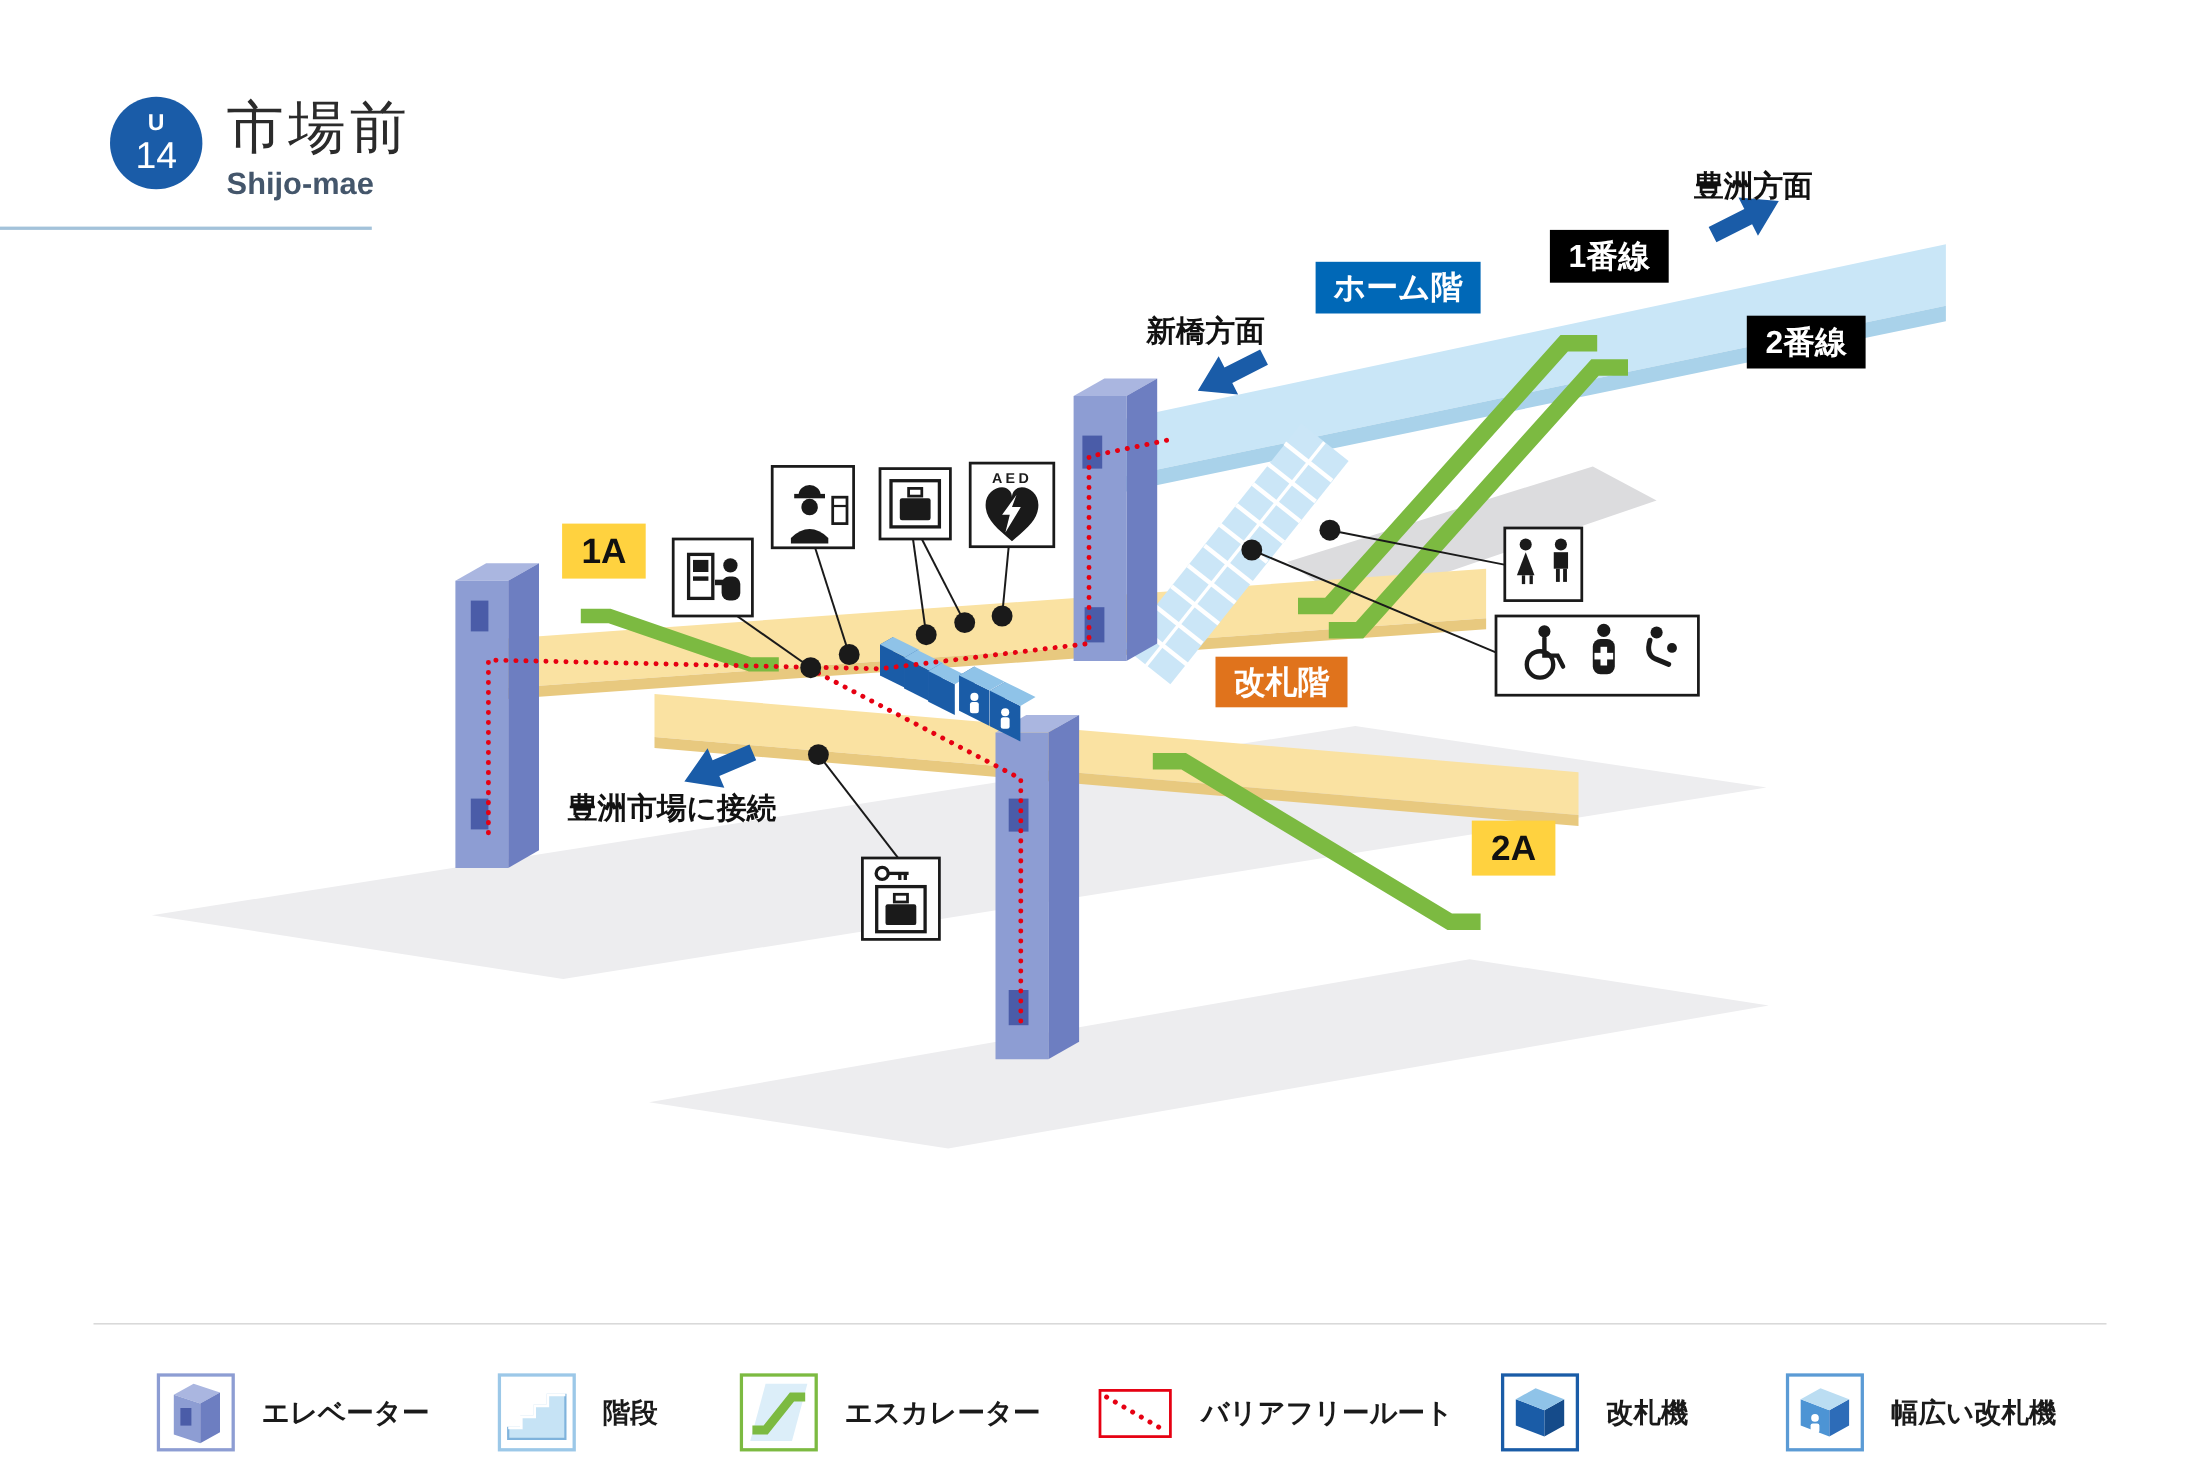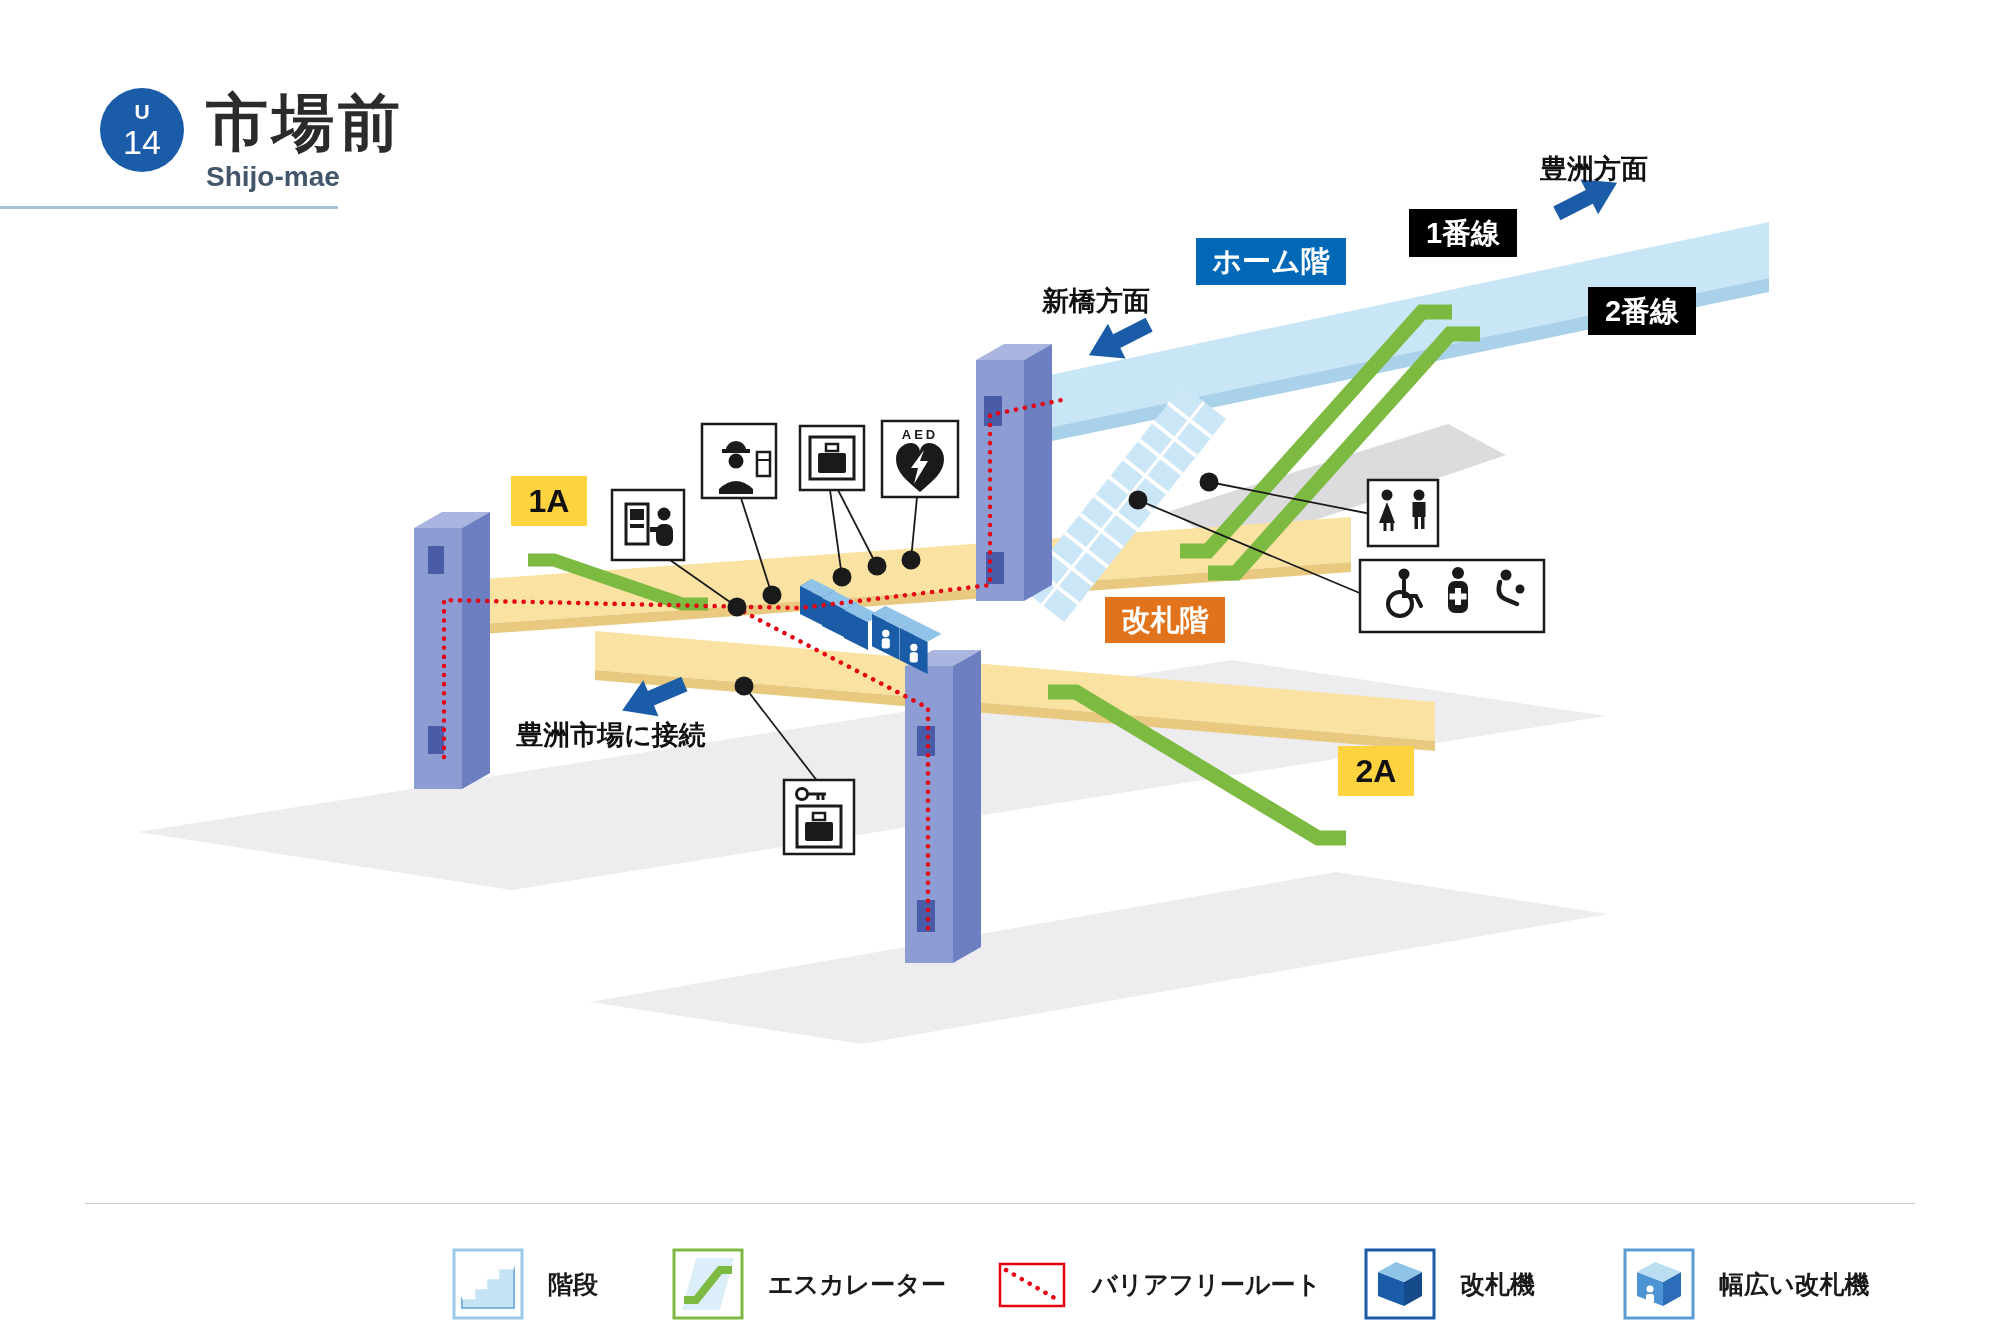--- a/index.html
+++ b/index.html
@@ -7,21 +7,21 @@
   .page{position:relative;width:2000px;height:1340px;background:#fff;overflow:hidden;}
   .map-svg{position:absolute;left:0;top:0;}
   .map-svg text{font-family:"Liberation Sans","DejaVu Sans",sans-serif;font-weight:700;}
   
   .badge{position:absolute;left:100px;top:88px;width:84px;height:84px;border-radius:50%;
          background:#1A5CA8;color:#fff;display:flex;flex-direction:column;align-items:center;
          justify-content:center;line-height:1;}
   .badge-letter{font-size:21px;font-weight:700;margin-bottom:3px;}
   .badge-number{font-size:34px;font-weight:400;}
   .names{position:absolute;left:206px;top:90px;}
-  .name-ja{font-size:62px;font-weight:700;color:#2B2B2B;letter-spacing:4px;line-height:1.05;}
+  .name-ja{font-size:52px;font-weight:400;color:#2B2B2B;letter-spacing:4px;line-height:1.05;}
   .name-en{font-size:28px;font-weight:700;color:#44566B;margin-top:6px;}
   .header-rule{position:absolute;left:0;top:206px;width:338px;height:3px;background:#A3C2DA;}
   
   .legend-divider{position:absolute;left:85px;top:1203px;width:1830px;height:1px;background:#C9C9C9;}
   .legend-item{position:absolute;top:1248px;display:flex;align-items:center;gap:24px;}
   .legend-label{font-size:25px;font-weight:700;color:#1A1A1A;white-space:nowrap;}
 </style>
 </head>
 <body>
 
@@ -278,20 +278,30 @@
     </div>
     <div class="names">
       <div class="name-ja">市場前</div>
       <div class="name-en">Shijo-mae</div>
     </div>
     <div class="header-rule"></div>
   </header>
 
   <div class="legend-divider"></div>
 
+  <div class="legend-item" style="left:142px">
+    <svg width="72" height="72" viewBox="0 0 72 72">
+      <rect x="2" y="2" width="68" height="68" fill="#fff" stroke="#8D9DD3" stroke-width="3"></rect>
+      <polygon points="16,20 34,10 58,18 40,28" fill="#AAB6E0"></polygon>
+      <polygon points="40,28 58,18 58,54 40,64" fill="#6D7EC1"></polygon>
+      <polygon points="16,20 40,28 40,64 16,56" fill="#8D9DD3"></polygon>
+      <rect x="22" y="32" width="10" height="16" fill="#4A5CA8"></rect>
+    </svg>
+    <span class="legend-label">エレベーター</span>
+  </div>
 
   <div class="legend-item" style="left:452px">
     <svg width="72" height="72" viewBox="0 0 72 72">
       <rect x="2" y="2" width="68" height="68" fill="#fff" stroke="#9CC8E8" stroke-width="3"></rect>
       <polygon points="10,60 10,50 22,50 22,40 34,40 34,30 46,30 46,20 62,20 62,60" fill="#C6E3F5" stroke="#7FB3DC" stroke-width="2"></polygon>
       <path d="M10,50 h12 v-10 h12 v-10 h12 v-10 h16" stroke="#fff" stroke-width="2.5" fill="none"></path>
     </svg>
     <span class="legend-label">階段</span>
   </div>
 

